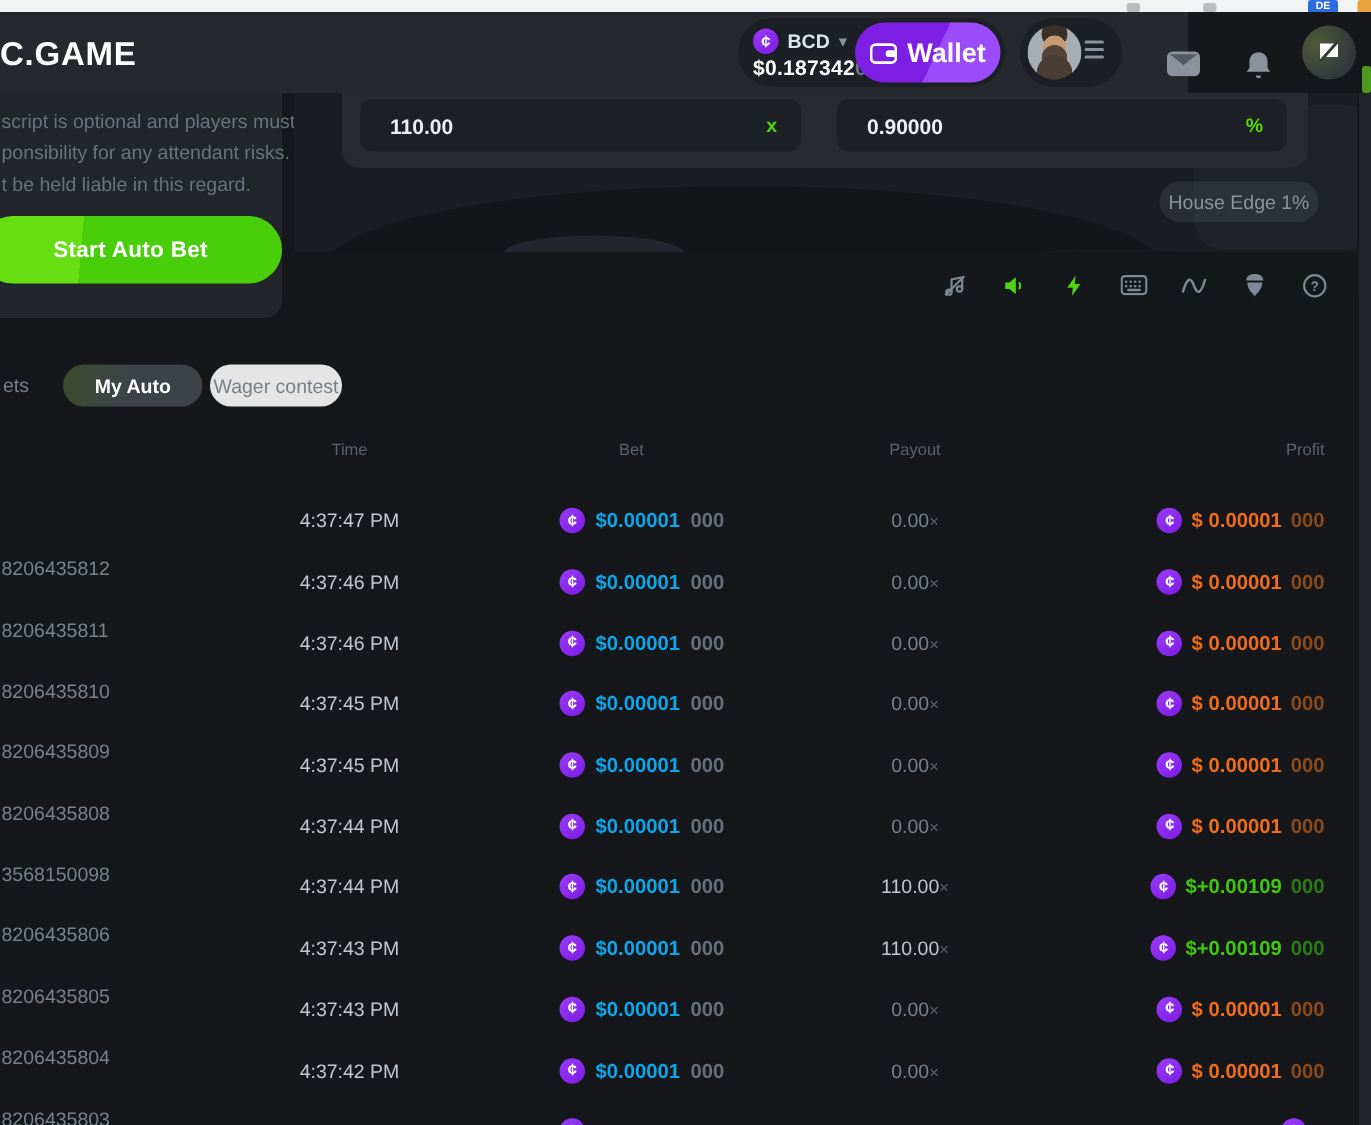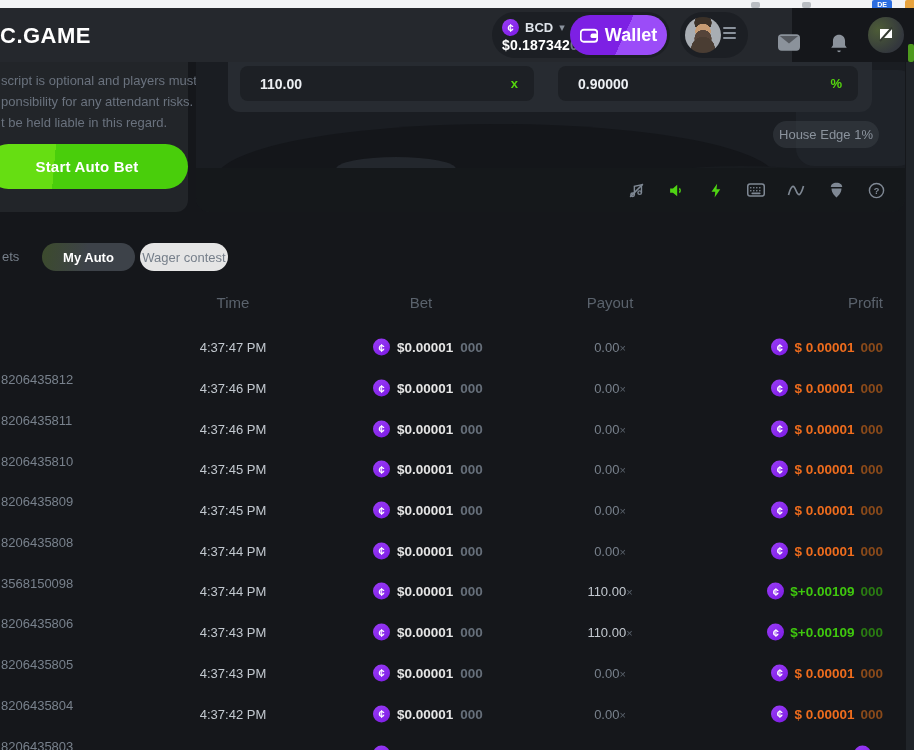--- a/index.html
+++ b/index.html
@@ -72,33 +72,33 @@
   
   .tabs { left:0; top:243px; width:914px; height:28px;padding-left:16px; }
   .tab-cut { position:absolute; left:2px; top:6px; color:#767f8a; font-size:13px; }
   .tab-pill { position:absolute; top:0; height:28px; border-radius:14px; display:flex; align-items:center;
               justify-content:center; font-size:13px; cursor:pointer; }
   .tab-active { left:42px; width:93px; background:linear-gradient(100deg,#3c4b2c,#3d4249 48%); color:#fff; font-weight:bold; }
   .tab-wager { left:140px; width:88px; background:#e5e5e5; color:#767f8a; }
 
   
   .table-area { left:0; top:294px; width:914px; height:456px; }
-  .thead { position:relative; height:24px; color:#5a626c; font-size:15px; }
+  .thead { position:relative; height:24px; color:#5a626c; font-size:11px; }
   .col-time { position:absolute; left:150px; width:166px; text-align:center; }
   .col-bet { position:absolute; left:373px; width:96px; text-align:center; }
   .col-payout { position:absolute; left:540px; width:140px; text-align:center; }
   .col-profit { position:absolute; right:31px; text-align:right; }
   .tbody { position:relative; margin-top:9px; }
   .trow { position:relative; height:40.7px; cursor:pointer; }
   .cell-id { position:absolute; left:1px; top:50%; transform:translateY(-50%); color:#78818c; font-size:13px;margin-top:32px; }
   .cell-time { position:absolute; left:150px; width:166px; top:50%; transform:translateY(-50%);
                text-align:center; color:#c2c8cf; font-size:13px; }
   .cell-bet { position:absolute; left:373px; top:50%; transform:translateY(-50%);
               display:flex; align-items:center; gap:7px; font-size:13.5px; font-weight:bold; }
-  .cell-bet .main { color:#e5e5e5;text-align:right; } .cell-bet .dim { color:#666f7a; }
+  .cell-bet .main { color:#0ea5e9;text-align:right; } .cell-bet .dim { color:#666f7a; }
   .cell-payout { position:absolute; left:540px; width:140px; top:50%; transform:translateY(-50%);
                  text-align:center; font-size:13px; color:#78818c; }
   .cell-payout .x { color:#5a626c; font-size:11px; }
   .trow.win .cell-payout { color:#c2c8cf; }
   .cell-profit { position:absolute; right:31px; top:50%; transform:translateY(-50%);
                  display:flex; align-items:center; gap:6px; font-size:13.5px; font-weight:bold; }
   .trow.loss .cell-profit .main { color:#ee6c1d; } .trow.loss .cell-profit .dim { color:#8a4a1a; }
   .trow.win  .cell-profit .main { color:#3fc70e; } .trow.win  .cell-profit .dim { color:#2a7c12; }
 
   

